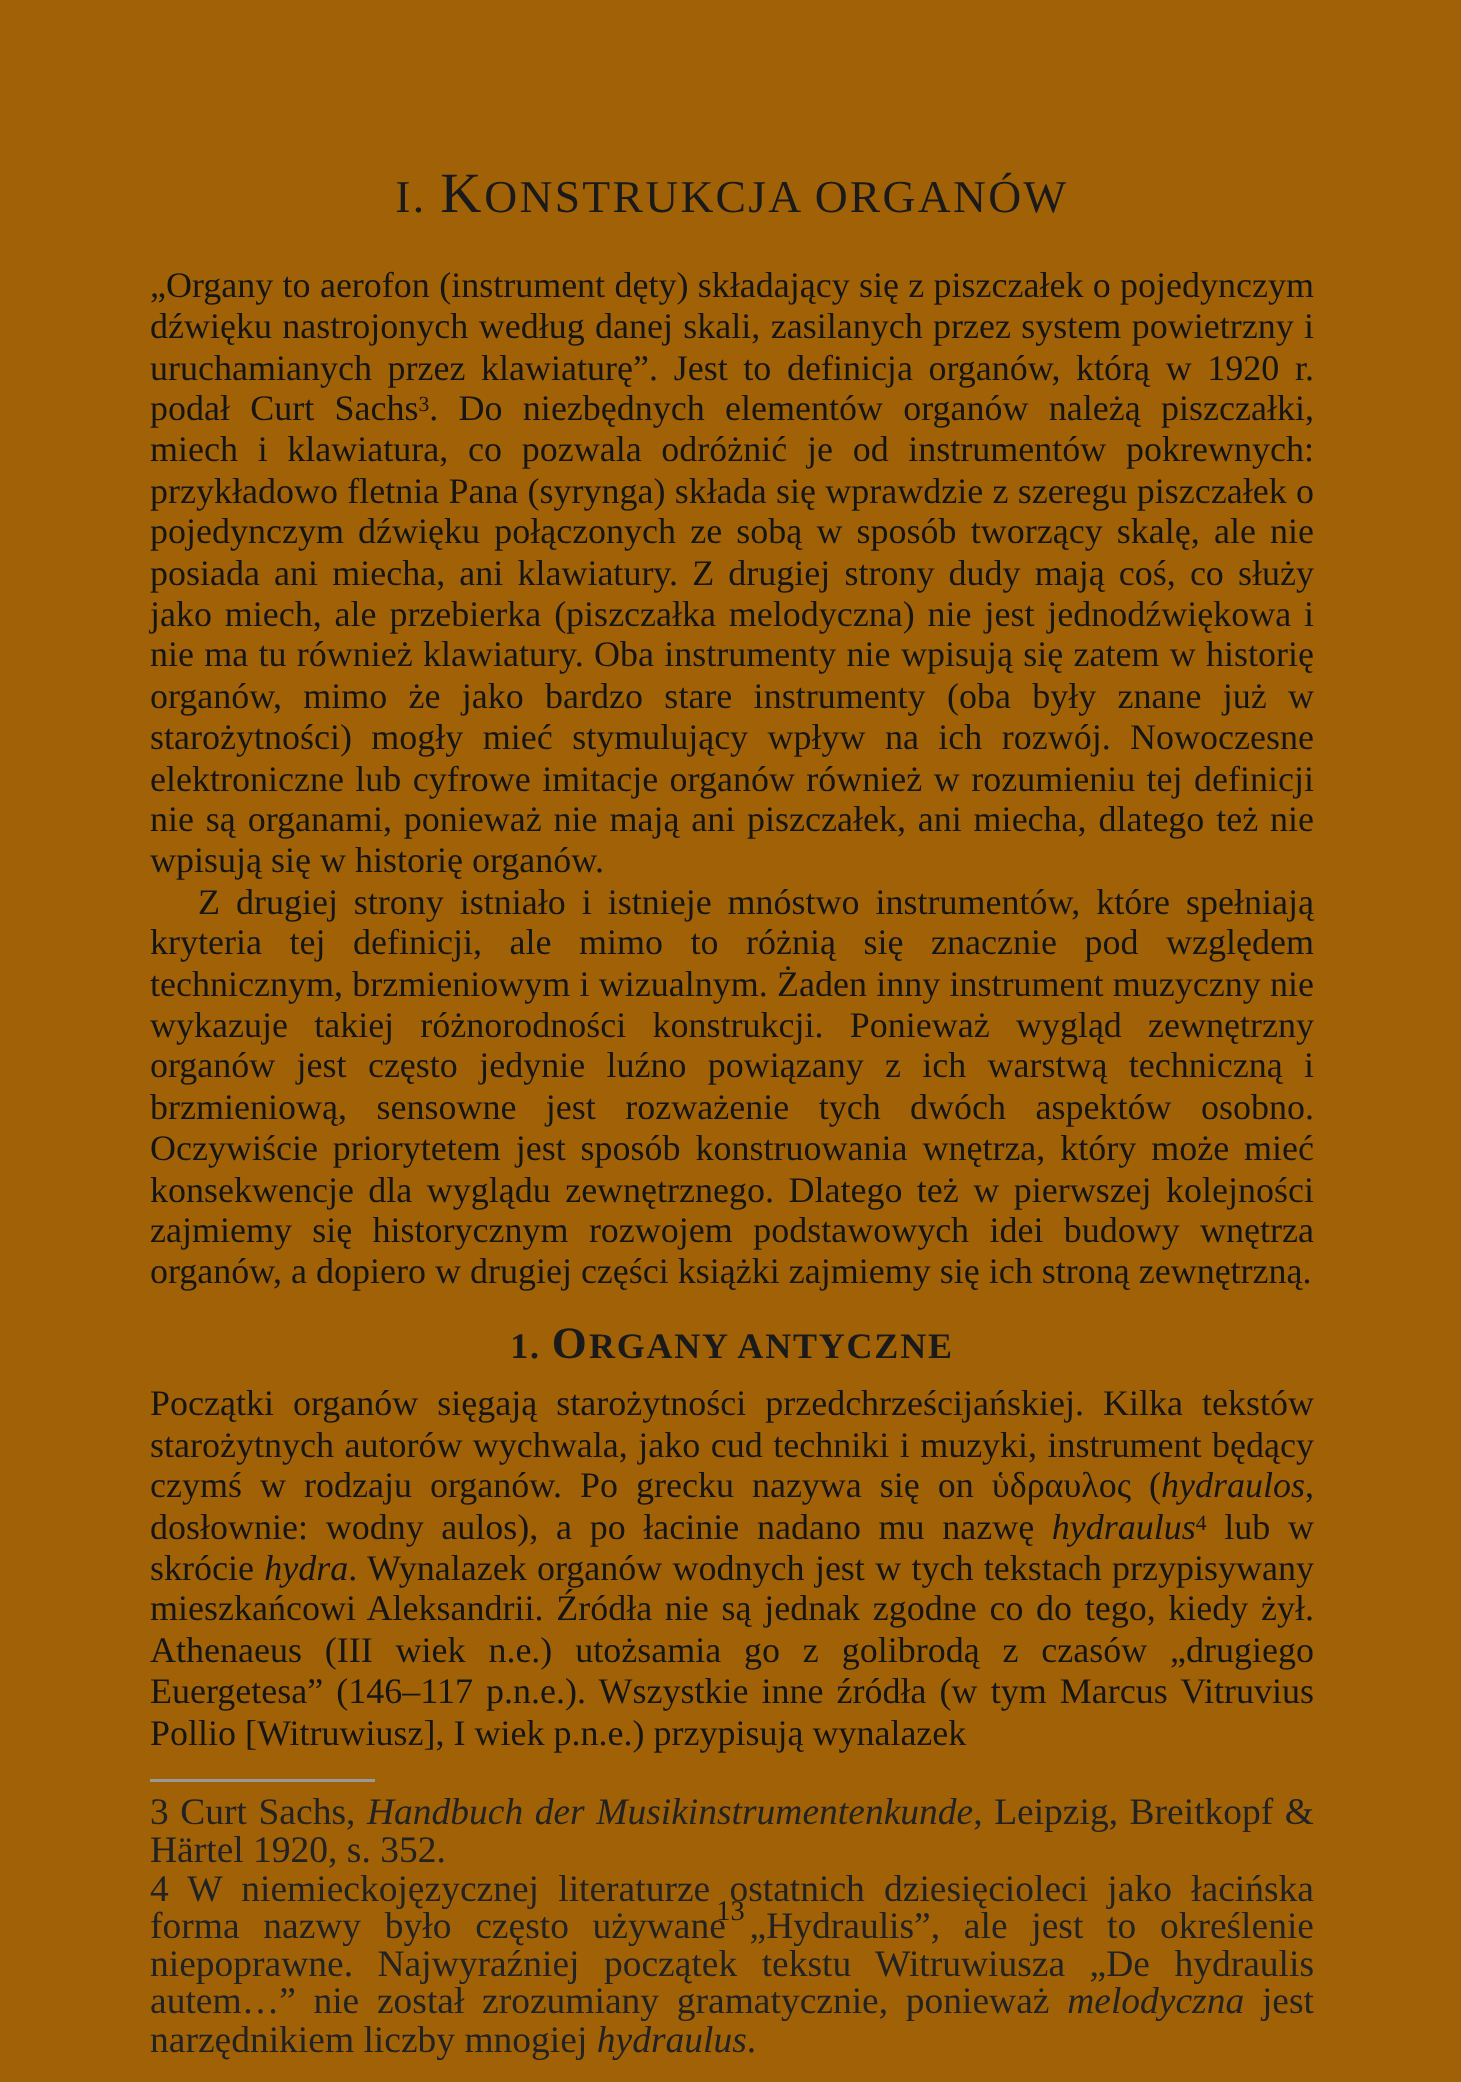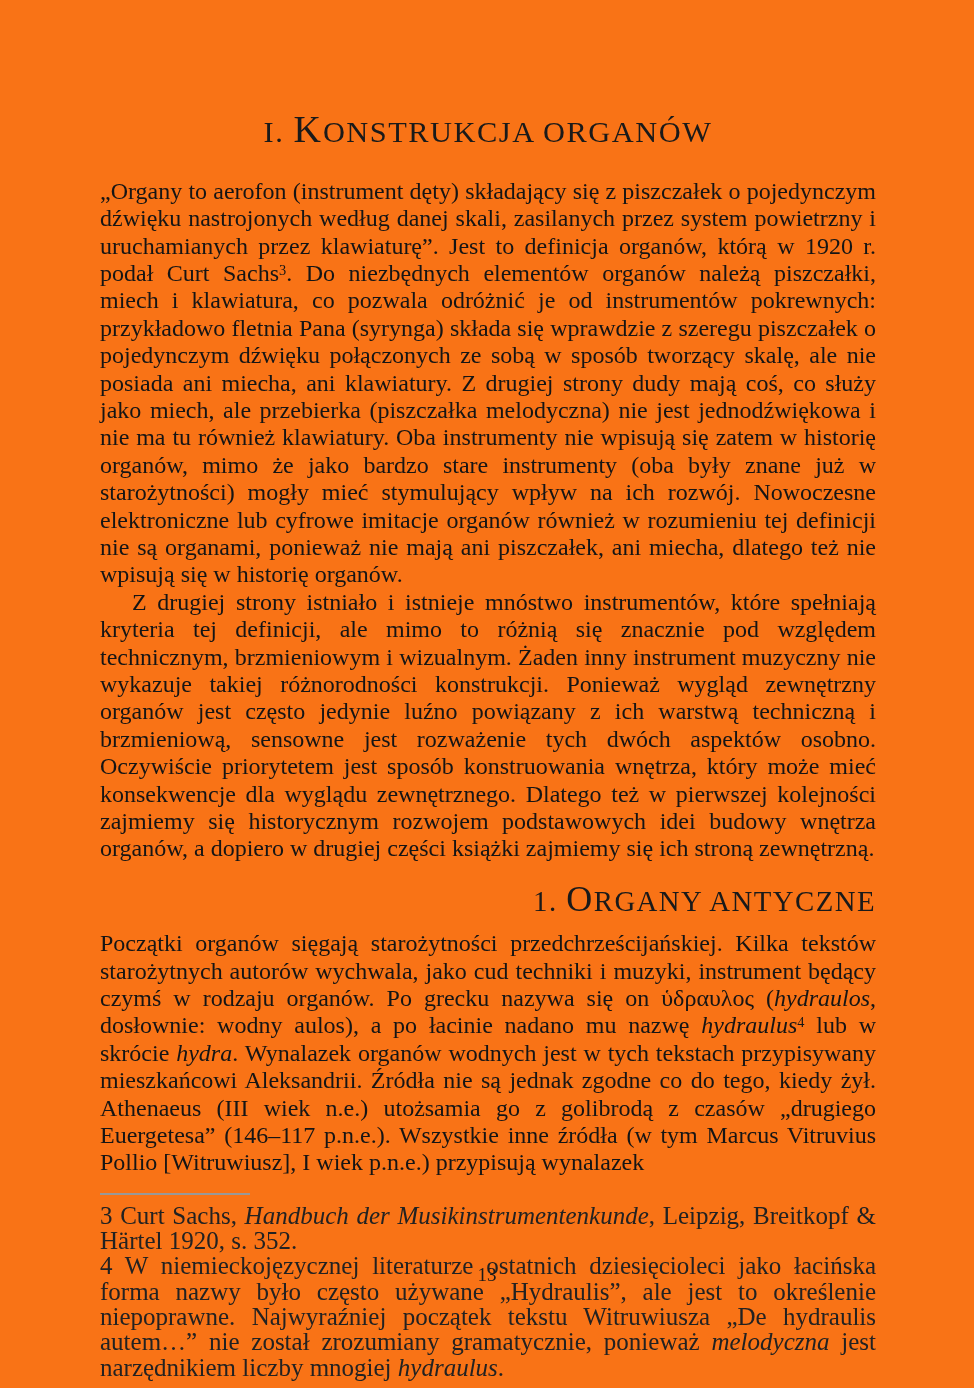--- a/index.html
+++ b/index.html
@@ -11,21 +11,21 @@
     width: 974px;
     height: 1388px;
     font-family: "Liberation Serif", "DejaVu Serif", serif;
     color: #151515;
     -webkit-font-smoothing: antialiased;
   }
   .page {
     position: relative;
     width: 974px;
     height: 1388px;
-    background: #f97316;
+    background: #a16207;
     overflow: hidden;
   }
   .content {
     position: absolute;
     left: 100px;
     top: 0;
     width: 776px;
   }
   
   .chapter-heading {
@@ -34,23 +34,23 @@
     font-weight: normal;
     text-align: center;
     letter-spacing: 2px;
     line-height: 1.15;
     color: #1a1a1a;
     white-space: nowrap;
   }
   
   .section-heading {
     margin: 16px 0 10px 0;
-    font-size: 36px;
-    font-weight: normal;
-    text-align: right;
+    font-size: 30px;
+    font-weight: bold;
+    text-align: center;
     letter-spacing: 1.5px;
     line-height: 1.15;
     color: #1a1a1a;
     white-space: nowrap;
   }
   .run-sc {
     text-transform: uppercase;
     font-size: 0.8em;
     letter-spacing: 0.05em;
   }

